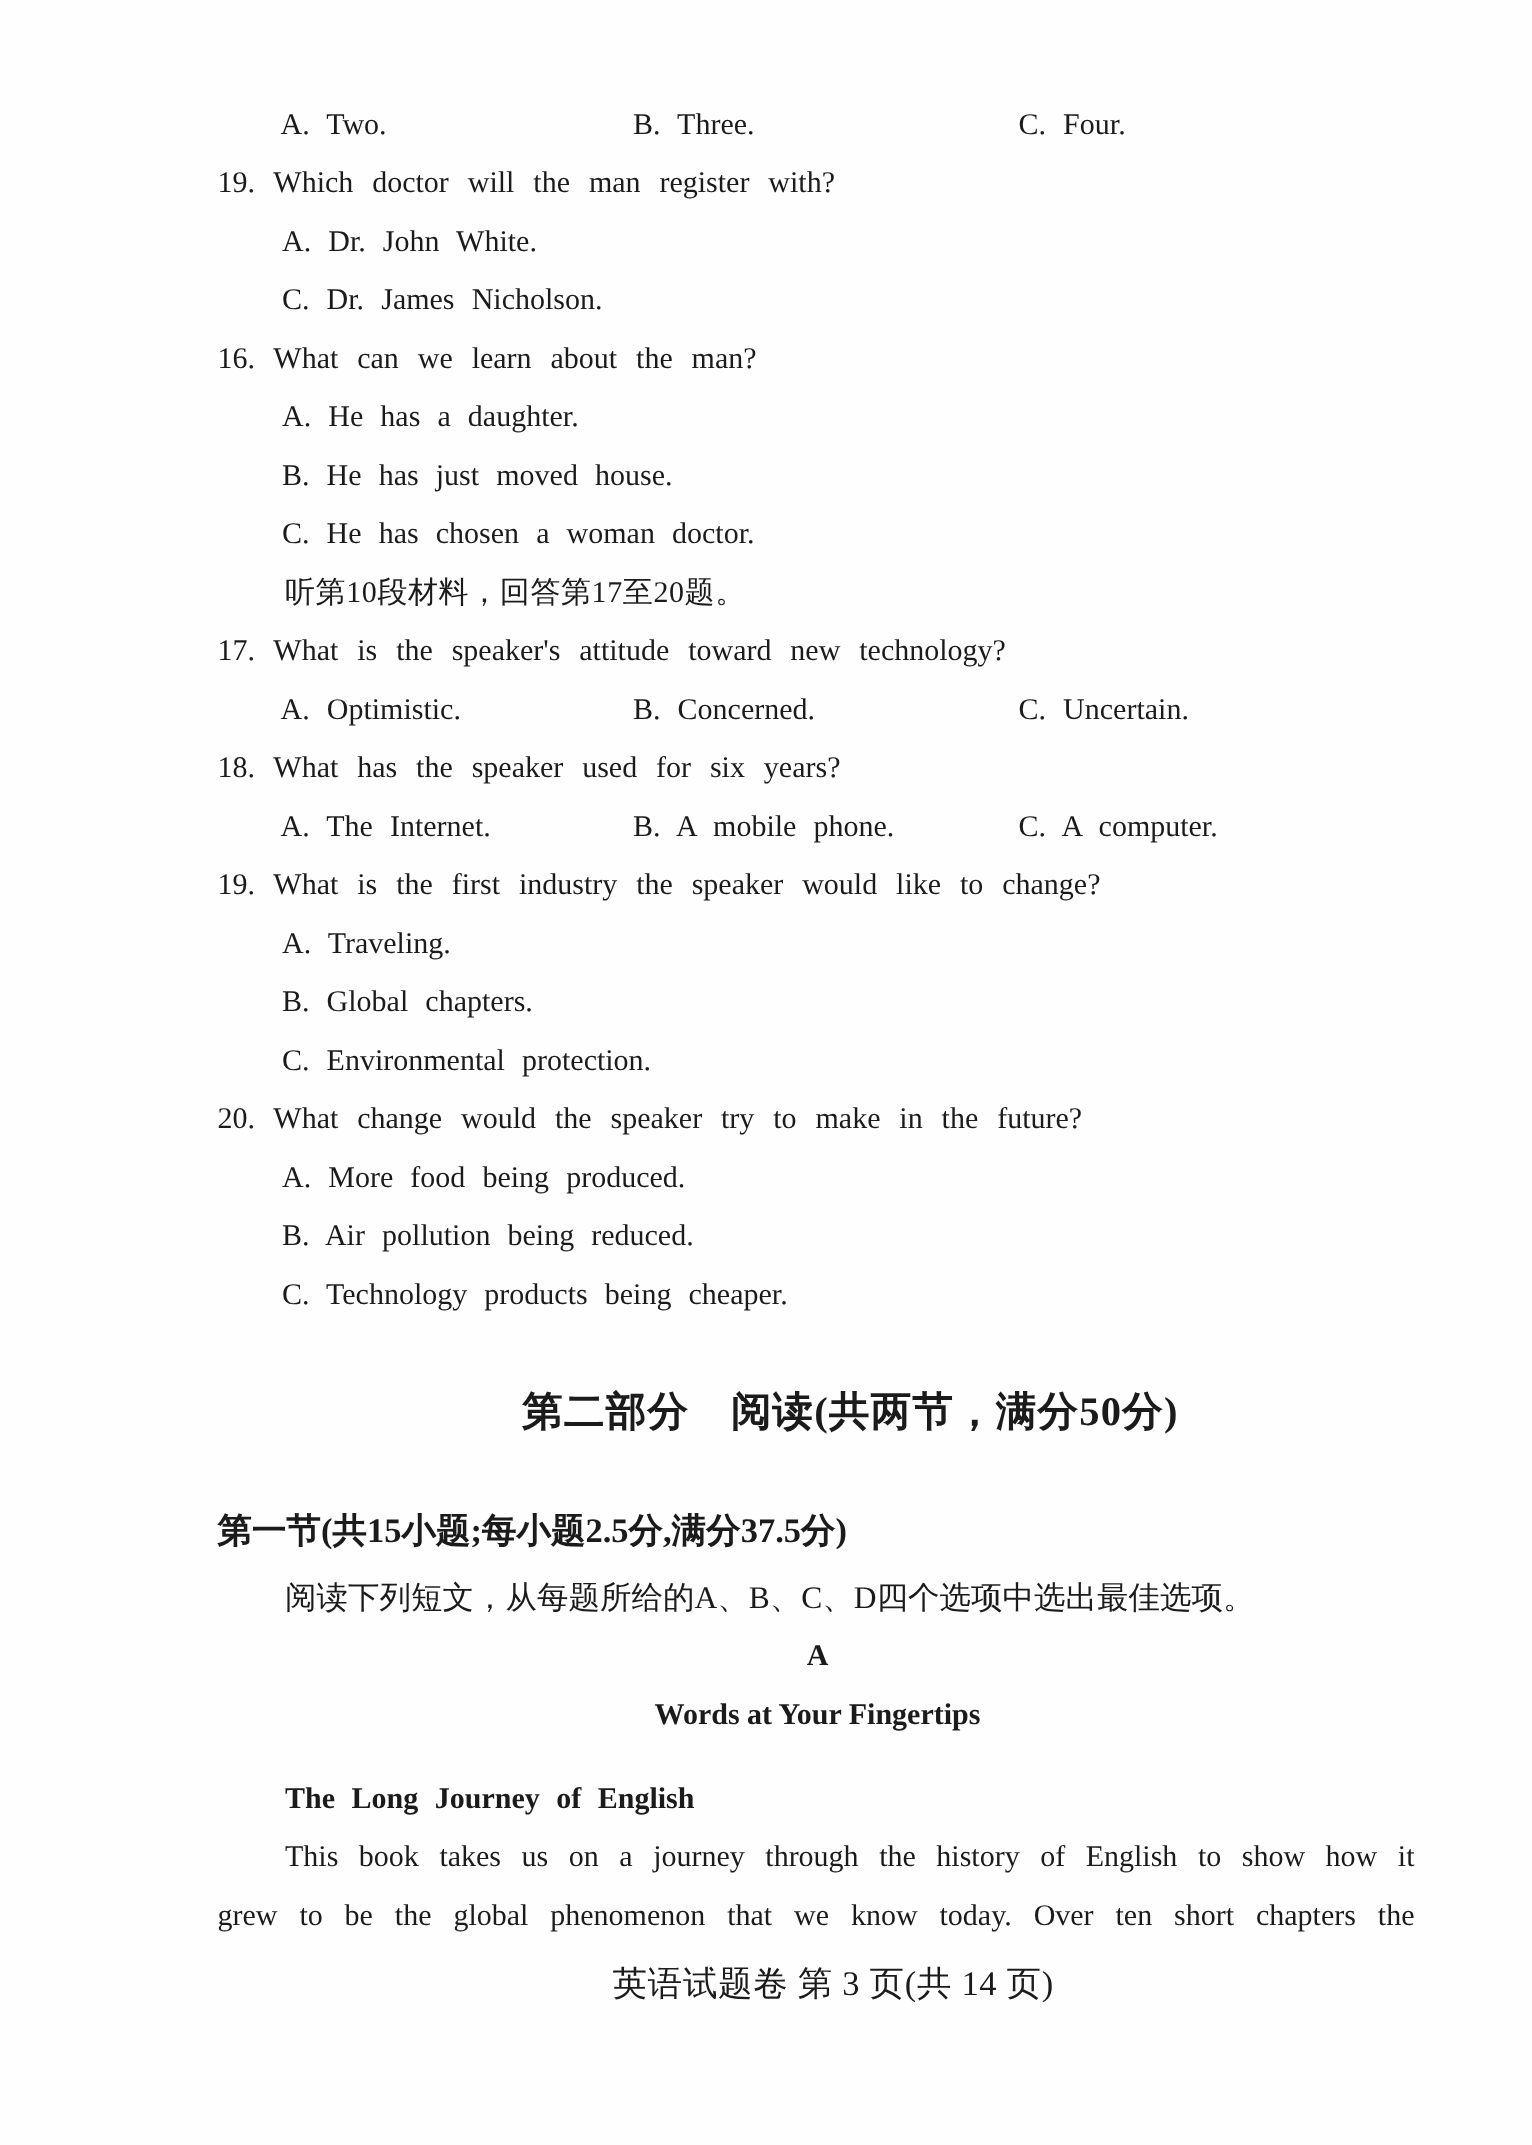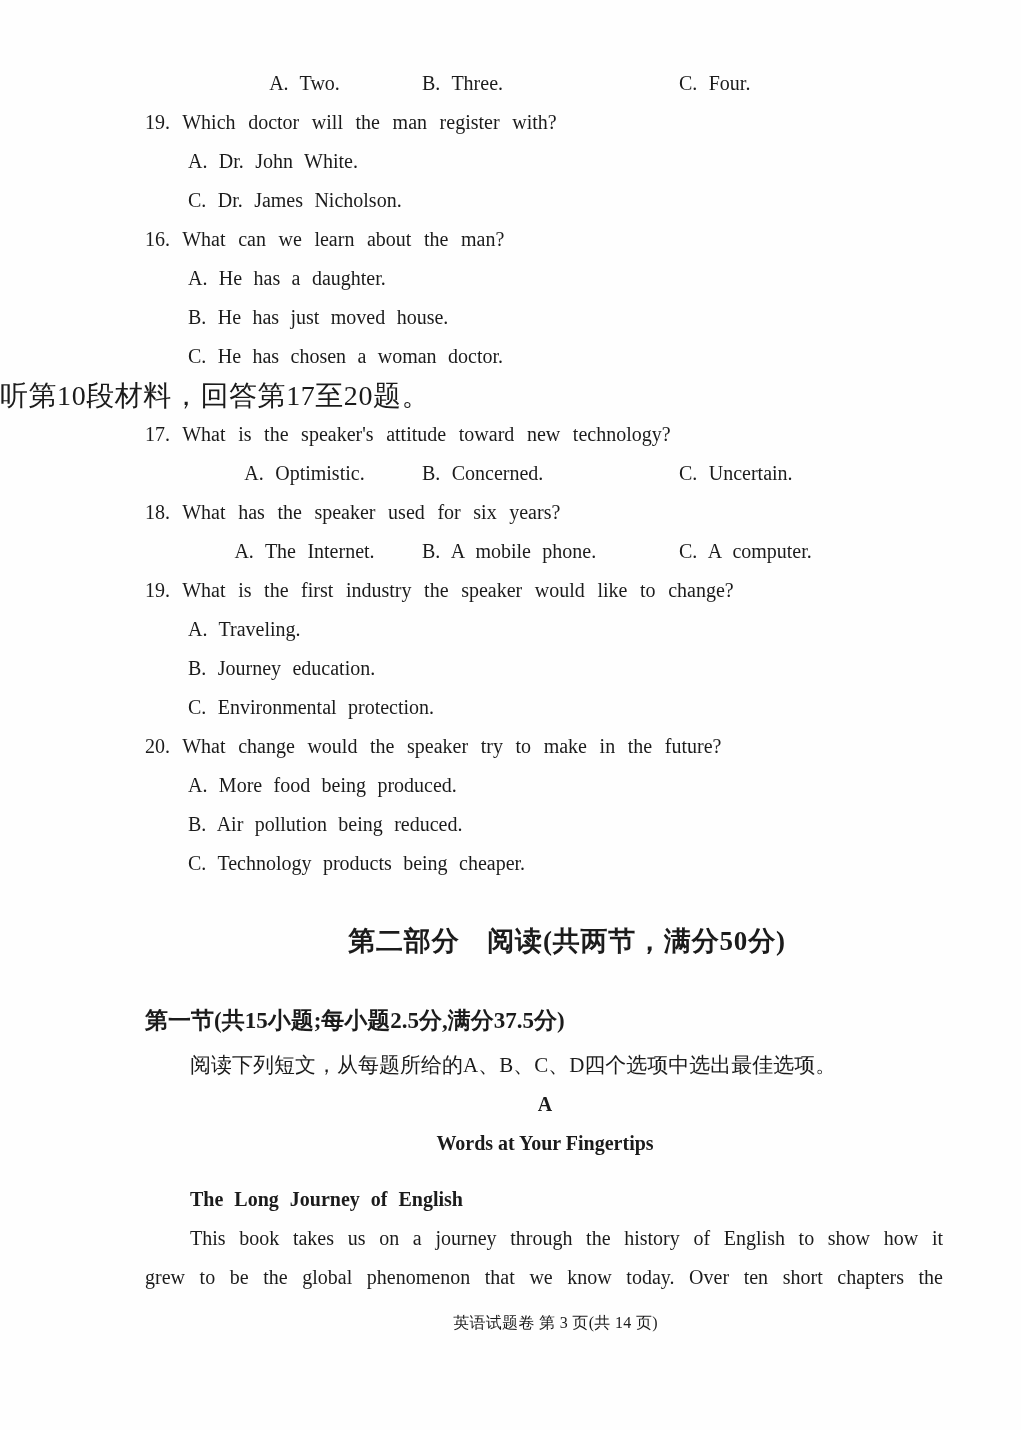--- a/index.html
+++ b/index.html
@@ -11,24 +11,24 @@
     margin: 0 auto;
     background: #fefefe;
     color: #1b1b1b;
     font-family: "Liberation Serif", "DejaVu Serif", serif;
     padding-top: 64px;
     overflow: hidden;
   }
   .line   { height: 39px; line-height: 39px; font-size: 20px; }
   .q      { padding-left: 145px; word-spacing: 0.38em; }
   .opt    { padding-left: 188px; word-spacing: 0.32em; }
-  .cn-note{ font-size: 28px; letter-spacing: 0.02em; }
+  .cn-note{ padding-left: 190px; font-size: 20px; letter-spacing: 0.02em; }
   .opt-row { padding-left: 187px; }
   .opt-row .col { display: inline-block; word-spacing: 0.32em; vertical-align: top; }
-  .col-1 { width: 235px; text-align: center; }
+  .col-1 { width: 235px; }
   .col-2 { width: 257px; }
   .section-h1 {
     height: 44px; line-height: 44px;
     margin-top: 36px;
     font-size: 27px; font-weight: bold;
     padding-left: 145px; padding-right: 32px;
     text-align: center;
     letter-spacing: 0.03em;
   }
   .section-h2 {
@@ -53,21 +53,21 @@
     padding-left: 145px; padding-right: 78px;
     text-align: justify;
     
     text-align-last: justify;
     word-spacing: 0.12em;
   }
   .jline.indent { text-indent: 45px; }
   .footer-line {
     margin-top: 6px;
     height: 39px; line-height: 39px;
-    font-size: 16px;
+    font-size: 23px;
     padding-left: 90px;
     text-align: center;
     letter-spacing: 0.02em;
   }
 </style>
 </head>
 <body>
 
 <div class="page">
 
@@ -91,21 +91,21 @@
     <span class="col col-1">A. Optimistic.</span><span class="col col-2">B. Concerned.</span><span class="col">C. Uncertain.</span>
   </div>
 
   <div class="line q">18. What has the speaker used for six years?</div>
   <div class="line opt-row">
     <span class="col col-1">A. The Internet.</span><span class="col col-2">B. A mobile phone.</span><span class="col">C. A computer.</span>
   </div>
 
   <div class="line q">19. What is the first industry the speaker would like to change?</div>
   <div class="line opt">A. Traveling.</div>
-  <div class="line opt">B. Journey education.</div>
+  <div class="line opt">B. Global chapters.</div>
   <div class="line opt">C. Environmental protection.</div>
 
   <div class="line q">20. What change would the speaker try to make in the future?</div>
   <div class="line opt">A. More food being produced.</div>
   <div class="line opt">B. Air pollution being reduced.</div>
   <div class="line opt">C. Technology products being cheaper.</div>
 
   <div class="section-h1">第二部分　阅读(共两节，满分50分)</div>
 
   <div class="section-h2">第一节(共15小题;每小题2.5分,满分37.5分)</div>

